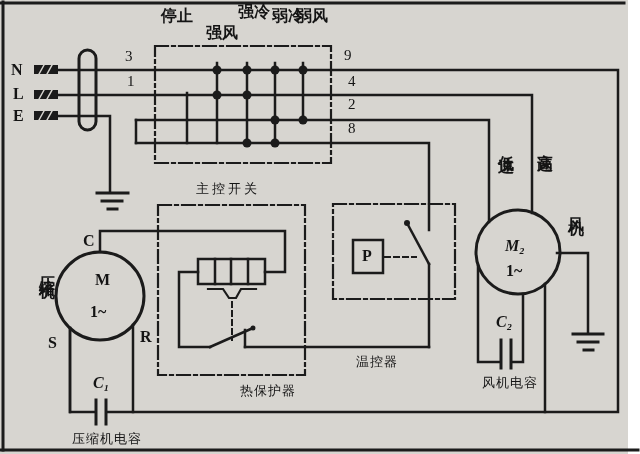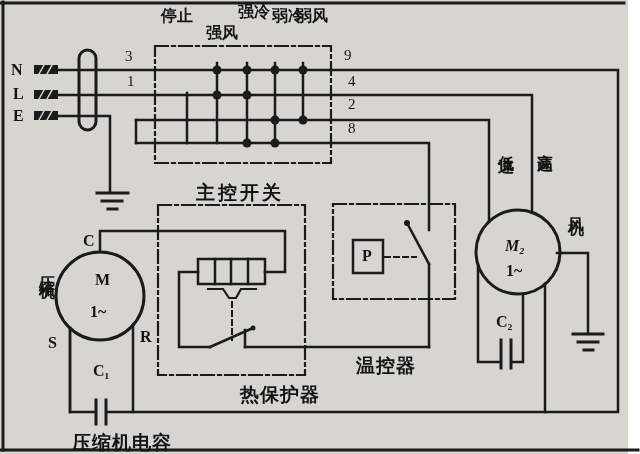--- a/index.html
+++ b/index.html
@@ -1,24 +1,24 @@
 <!DOCTYPE html>
 <html><head>
 <meta charset="utf-8">
 <style>
   html,body{margin:0;padding:0;background:#fff;}
   #screen{position:relative;width:640px;height:454px;background:#fff;overflow:hidden;
           font-family:"Liberation Serif",serif;}
   #paper{position:absolute;left:0;top:0;width:628px;height:454px;background:#d7d5d0;}
   #diagram-svg{position:absolute;left:0;top:0;}
   .lbl{position:absolute;color:#141414;white-space:nowrap;}
-  .cn{font-family:"Liberation Serif",serif;letter-spacing:1px;font-size:19px;font-weight:bold;}
+  .cn{font-family:"Liberation Serif",serif;letter-spacing:1px;font-size:13px;font-weight:normal;}
   .num{font-family:"Liberation Serif",serif;font-size:15px;}
   .term{font-family:"Liberation Serif",serif;font-size:16px;font-weight:bold;}
-  .ital{}
+  .ital{font-style:italic;}
   .pos{width:18px;line-height:17px;word-break:break-all;text-align:center;
        font-size:16px;font-weight:bold;font-family:Liberation Serif, serif;letter-spacing:0;}
   .vert{writing-mode:vertical-rl;text-orientation:upright;letter-spacing:3px;
         font-size:16px;font-weight:bold;font-family:"Liberation Serif",serif;}
 </style>
 </head>
 <body>
 
 <div id="screen">
   <div id="paper"></div>
@@ -167,27 +167,28 @@
   <div class="lbl pos" style="left:296px;top:7px;text-align:right;">弱风</div>
 
   <div class="lbl cn" style="left:196px;top:180px;letter-spacing:3px;">主控开关</div>
 
   <div class="lbl term" style="left:83px;top:232px;">C</div>
   <div class="lbl term" style="left:48px;top:334px;">S</div>
   <div class="lbl term" style="left:140px;top:328px;">R</div>
   <div class="lbl term" style="left:95px;top:271px;">M</div>
   <div class="lbl term" style="left:90px;top:303px;">1~</div>
   <div class="lbl vert" style="left:36px;top:264px;">压缩机</div>
-  <div class="lbl term ital" style="left:93px;top:362px;">C₁</div>
+  <div class="lbl term ital" style="left:93px;top:374px;">C₁</div>
   <div class="lbl cn" style="left:240px;top:382px;">热保护器</div>
 
   <div class="lbl cn" style="left:72px;top:430px;">压缩机电容</div>
 
   <div class="lbl term" style="left:362px;top:247px;">P</div>
   <div class="lbl cn" style="left:356px;top:317px;margin-top:36px;">温控器</div>
 
   <div class="lbl term" style="left:505px;top:237px;font-style:italic;">M₂</div>
   <div class="lbl term" style="left:506px;top:262px;">1~</div>
   <div class="lbl vert" style="left:495px;top:142px;">低速</div>
   <div class="lbl vert" style="left:534px;top:140px;">高速</div>
   <div class="lbl vert" style="left:565px;top:204px;">风机</div>
   <div class="lbl term ital" style="left:496px;top:313px;">C₂</div>
+  <div class="lbl cn" style="left:482px;top:374px;">风机电容</div>
 </div>
 
 </body></html>

